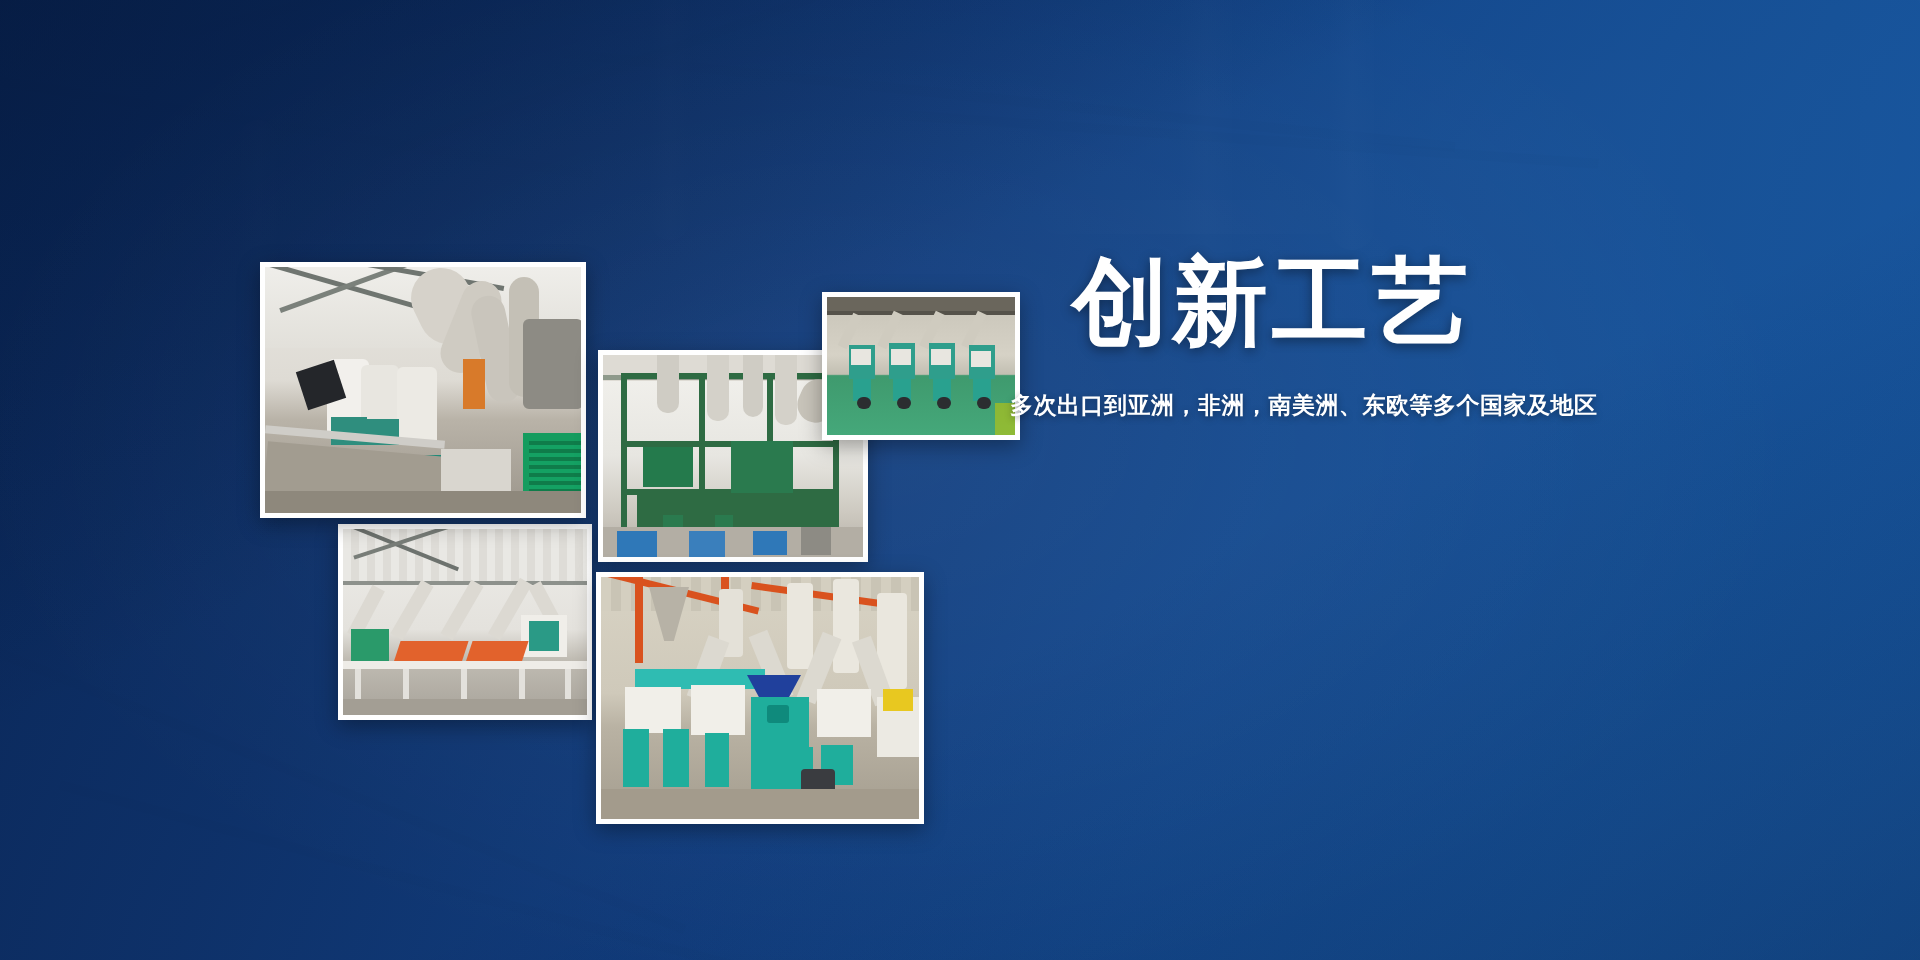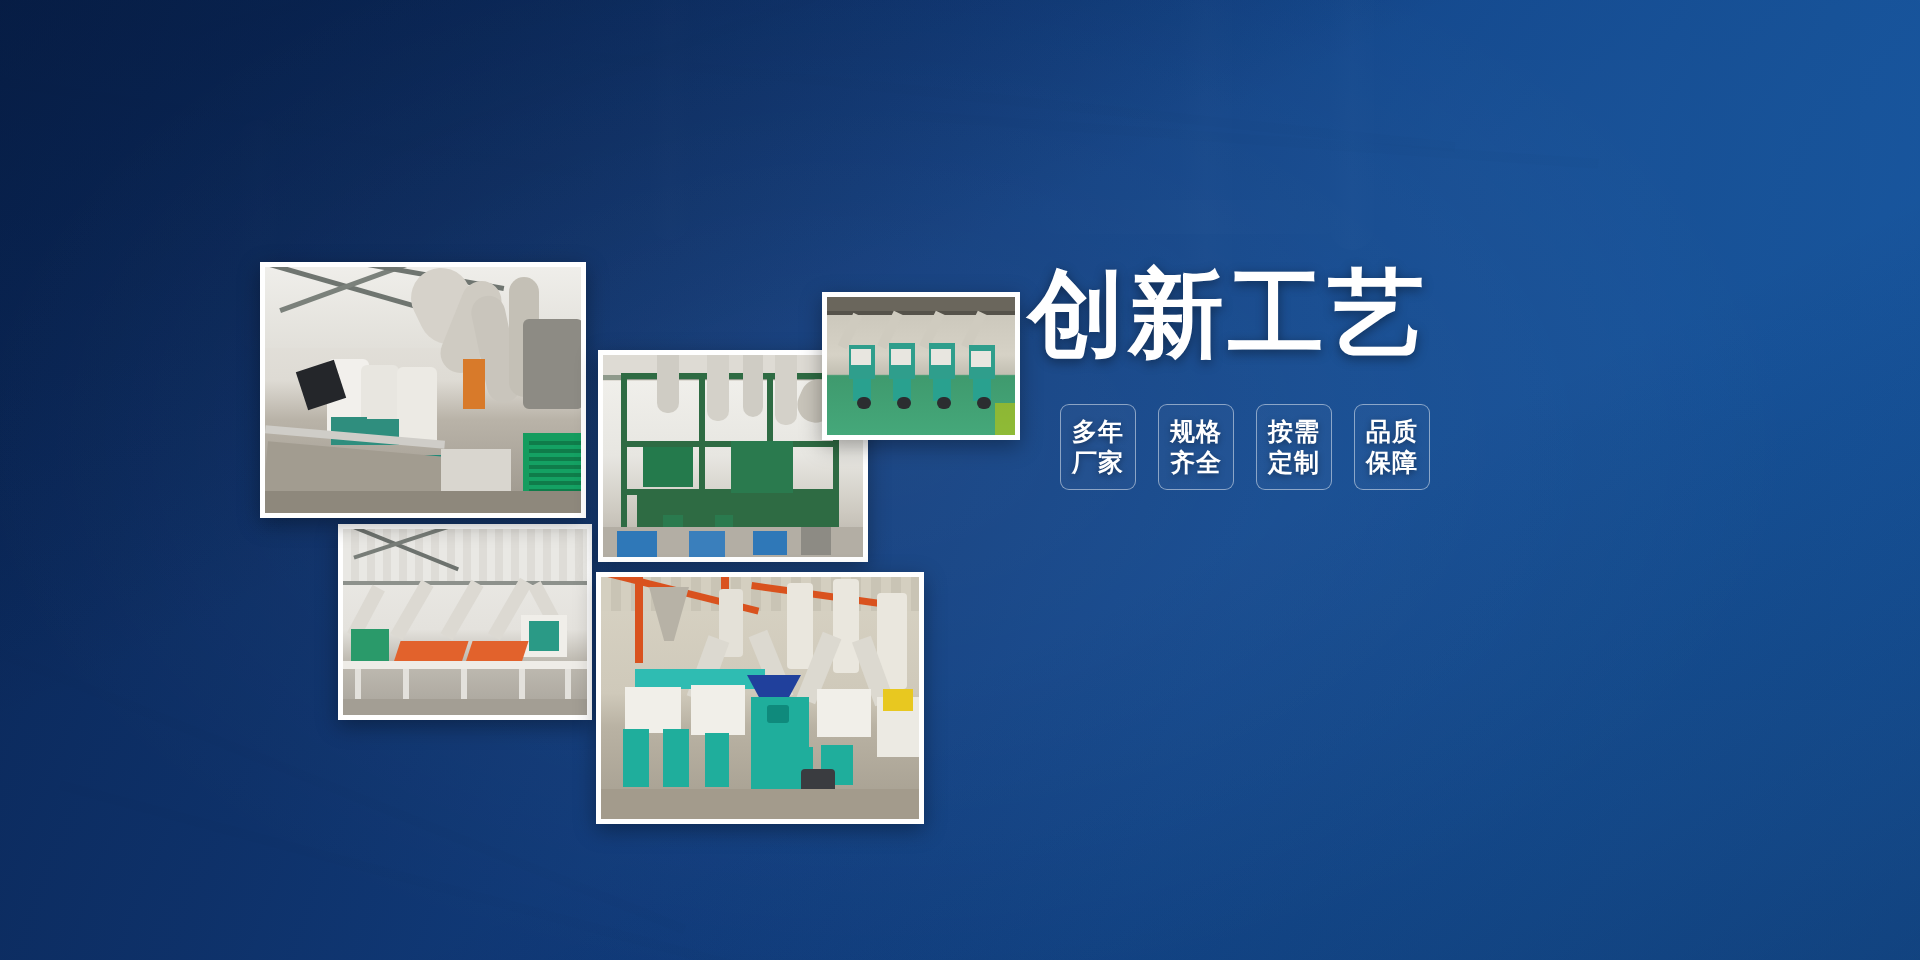--- a/index.html
+++ b/index.html
@@ -84,21 +84,21 @@
   
   #photo-2 { left:598px; top:350px; width:270px; height:212px; z-index:5; }
   
   #photo-3 { left:338px; top:524px; width:254px; height:196px; z-index:3; }
   
   #photo-4 { left:822px; top:292px; width:198px; height:148px; z-index:6; }
   
   #photo-5 { left:596px; top:572px; width:328px; height:252px; z-index:7; }
 
   
-  .textblock { position:absolute; left:956px; top:250px; width:900px; z-index:10;margin-top:12px; }
+  .textblock { position:absolute; left:1000px; top:250px; width:900px; z-index:10; }
 
   .headline {
     color:#ffffff;
     font-weight:bold;
     font-size:96px;
     line-height:104px;
     letter-spacing:4px;
     text-shadow:0 3px 12px rgba(0,0,0,.42);
     white-space:nowrap;
   }
@@ -321,34 +321,17 @@
         <div class="ph-el" style="left:0;top:212px;width:100%;height:30px;background:#a39b8c;"></div>
       </div>
     </div>
 
   </div>
 
   <div class="textblock">
 
     <div class="headline l1">创新工艺</div>
 
-
-    <div class="badges">
-      <div class="badge">
-        <span class="bl">多年</span>
-        <span class="bl">厂家</span>
-      </div>
-      <div class="badge">
-        <span class="bl">规格</span>
-        <span class="bl">齐全</span>
-      </div>
-      <div class="badge">
-        <span class="bl">按需</span>
-        <span class="bl">定制</span>
-      </div>
-      <div class="badge">
-        <span class="bl">品质</span>
-        <span class="bl">保障</span>
-      </div>
-    </div>
+    <div class="subtitle">多次出口到亚洲，非洲，南美洲、东欧等多个国家及地区</div>
+
 
   </div>
 </div>
 
 </body></html>

